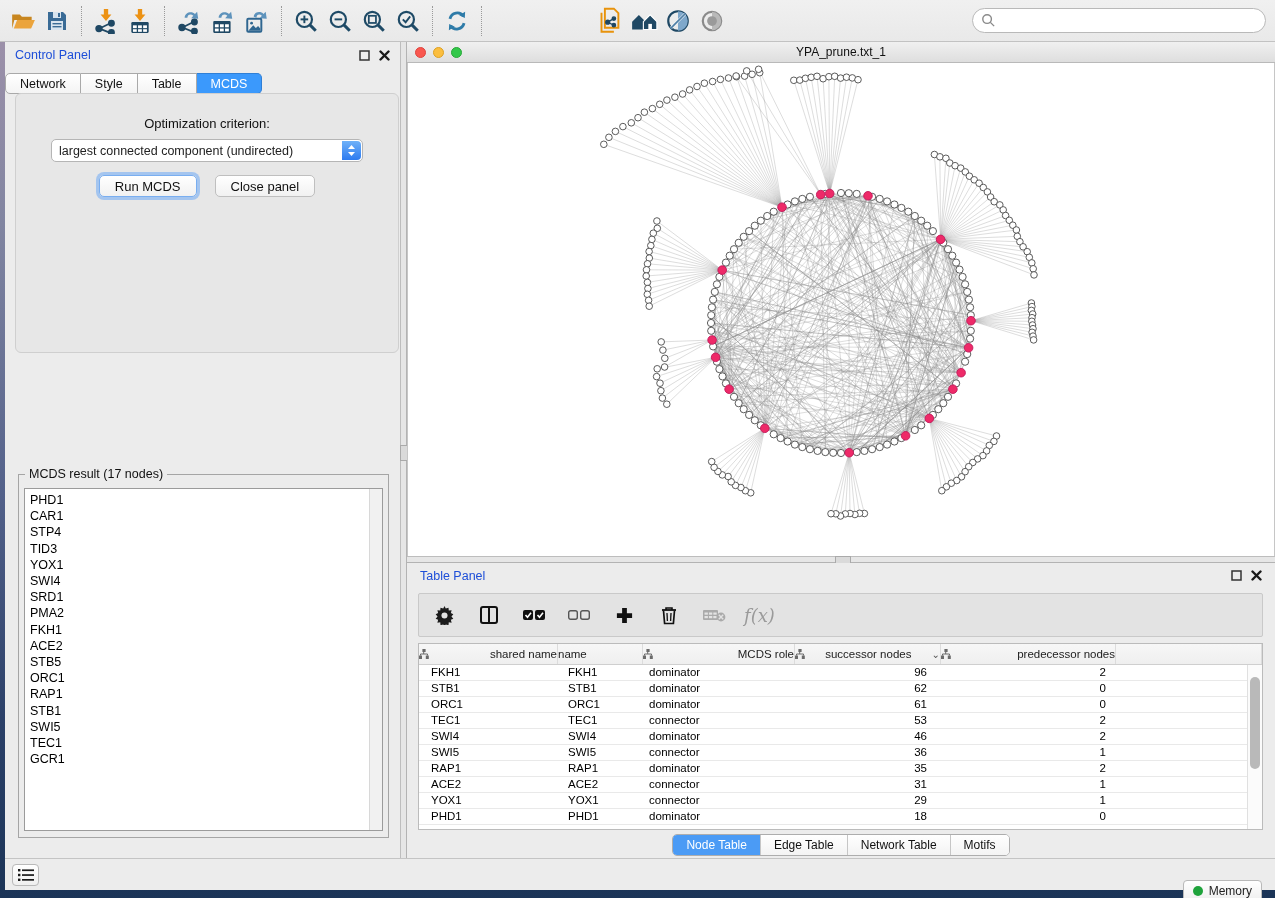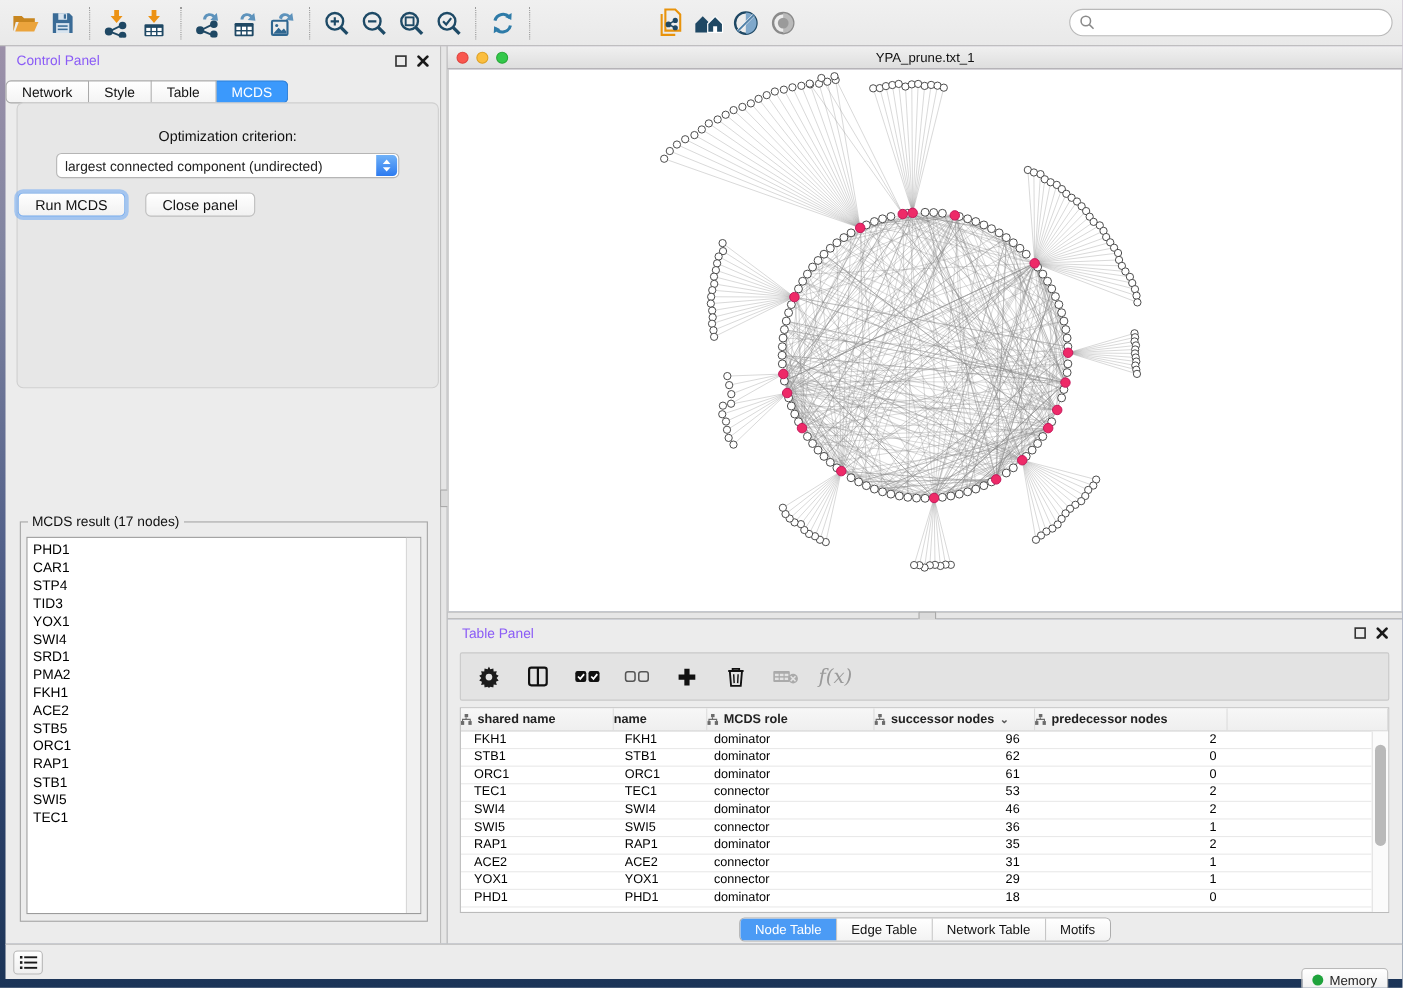--- a/index.html
+++ b/index.html
@@ -14,37 +14,37 @@
     background:linear-gradient(#F0F0F0,#E9E9E9); border-bottom:1px solid #C2C2C2;
     display:flex; align-items:center; padding:2px 6px; }
   .tbtn { width:34px; height:34px; border:none; background:transparent; display:flex; align-items:center; justify-content:center; cursor:pointer; }
   .tsep { width:1px; height:30px; border-left:1px dotted #9a9a9a; margin:0 7px; }
   #toolbar-search { position:absolute; right:9px; top:8px; width:294px; height:25px;
     background:#fff; border:1px solid #b9b9b9; border-radius:13px; display:flex; align-items:center; padding:0 8px; }
   #toolbar-search input { border:none; outline:none; flex:1; font-size:12px; font-family:"Liberation Sans",sans-serif; background:transparent; }
   
   #left-panel { position:absolute; left:5px; top:42px; width:395px; height:816px; background:#ECECEC; }
   .panel-head { height:26px; display:flex; align-items:center; padding:0 10px; }
-  .panel-title { font-size:12.5px; color:#8b5cf6; }
+  .panel-title { font-size:12.5px; color:#1d4ed8; }
   .win-btns { margin-left:auto; display:flex; gap:9px; align-items:center; }
   .win-btns span { display:flex; cursor:pointer; }
   #cp-tabs { display:flex; justify-content:flex-start; margin-top:5px; height:21px; }
   .cp-tab { font-size:12.5px; padding:2px 14px; background:linear-gradient(#fff,#f4f4f4); border:1px solid #a9a9a9; border-left:none;
     color:#111; display:flex; align-items:center; cursor:pointer; }
   .cp-tab:first-child { border-left:1px solid #a9a9a9; border-radius:5px 0 0 5px; }
   .cp-tab:last-child { border-radius:0 5px 5px 0; }
   .cp-tab.active { background:#3B99FC; border-color:#2f7fd6; color:#fff; }
   #cp-content { position:absolute; left:10px; top:51px; width:384px; height:260px;
     background:#E7E7E7; border:1px solid #cfcfcf; border-radius:6px; }
   .opt-label { text-align:center; margin-top:22px; font-size:13px; color:#111; }
   .cp-select { margin:8px auto 0; width:312px; height:23px; background:#fff; border:1px solid #b5b5b5; border-radius:5px;
     display:flex; align-items:center; font-size:12.5px; padding-left:7px; cursor:pointer; position:relative; }
   .cp-select .stepper { position:absolute; right:1px; top:1px; bottom:1px; width:19px; border-radius:0 4px 4px 0;
     background:linear-gradient(#6FB1F8,#2D7BF0); display:flex; align-items:center; justify-content:center; }
-  .btn-row { display:flex; gap:18px; margin-top:13px; }
+  .btn-row { display:flex; justify-content:center; gap:18px; margin-top:13px; }
   .mac-btn { font-family:"Liberation Sans",sans-serif; font-size:13px; color:#111; height:22px; padding:0 15px;
     background:linear-gradient(#ffffff,#f1f1f1); border:1px solid #bfbfbf; border-radius:5px; cursor:pointer; }
   .mac-btn.focused { border-color:#79aef0; box-shadow:0 0 0 3px rgba(110,170,245,.55); }
   #mcds-box { position:absolute; left:13px; top:425px; width:371px; height:371px; border:1px solid #a5a5a5; background:transparent; }
   #mcds-box legend { font-size:12.5px; padding:0 4px; margin-left:6px; color:#111; }
   #mcds-listwrap { position:absolute; left:5px; right:5px; top:7px; bottom:6px; background:#fff; border:1px solid #9b9b9b; display:flex; }
   #mcds-list { flex:1; padding:3px 0 0 5px; }
   .mcds-item { font-size:12.5px; line-height:16.2px; color:#000; }
   #mcds-listwrap .vtrack { width:13px; background:#F1F1F1; border-left:1px solid #d8d8d8; }
   
@@ -67,22 +67,22 @@
   
   #table-panel { position:absolute; left:407px; top:563px; width:868px; height:295px; background:#ECECEC; }
   #tp-head { height:25px; display:flex; align-items:center; padding:0 13px; }
   #tp-toolbar { position:absolute; left:11px; top:30px; width:845px; height:44px; background:#E3E3E3;
     border:1px solid #c9c9c9; border-radius:2px; display:flex; align-items:center; padding:0 10px; gap:15px; }
   .tp-icon { width:30px; height:30px; border:none; background:transparent; display:flex; align-items:center; justify-content:center; cursor:pointer; }
   .fx { font-family:"DejaVu Serif", serif; font-style:italic; font-size:18px; color:#9a9a9a; }
   #tbl { position:absolute; left:11px; top:80px; width:845px; height:187px; background:#fff; border:1px solid #bbb; }
   #tbl-header { display:grid; grid-template-columns:139px 85px 152px 146px 175px 1fr; height:21px;
     background:linear-gradient(#F7F7F7,#EFEFEF); border-bottom:1px solid #cfcfcf; }
-  .th { display:flex; align-items:center; justify-content:flex-start; gap:5px; font-size:11.5px; color:#222;
-    border-right:1px solid #DCDCDC; cursor:pointer; position:relative;font-weight:bold; }
+  .th { display:flex; align-items:center; justify-content:space-between; gap:5px; font-size:11.5px; color:#222;
+    border-right:1px solid #DCDCDC; cursor:pointer; position:relative; }
   .th .sort-arrow { font-size:10px; color:#555; }
   #tbl-rows { position:absolute; left:0; top:21px; right:15px; bottom:0; overflow:hidden; }
   .tr { display:grid; grid-template-columns:139px 85px 152px 146px 175px 1fr; height:16px; border-bottom:1px solid #E9E9E9; cursor:default; }
   .td { font-size:11.5px; color:#000; line-height:15px; white-space:nowrap; }
   .td.c0 { padding-left:12px; } .td.c1 { padding-left:10px; } .td.c2 { padding-left:6px; }
   .td.c3 { text-align:right; padding-right:14px; } .td.c4 { text-align:right; padding-right:10px; }
   #tbl-scroll { position:absolute; right:0; top:21px; bottom:0; width:15px; background:#FBFBFB; border-left:1px solid #e0e0e0; }
   #tbl-scroll .thumb { position:absolute; left:2px; top:12px; width:10px; height:92px; background:#b9b9b9; border-radius:5px; }
   #tbl-tabs { position:absolute; left:0; right:0; top:271px; display:flex; justify-content:center; }
   .tbl-tabgroup { display:inline-flex; border:1px solid #adadad; border-radius:5px; overflow:hidden; background:#fff; height:22px; }
@@ -320,20 +320,21 @@
           <div class="mcds-item">SRD1</div>
           <div class="mcds-item">PMA2</div>
           <div class="mcds-item">FKH1</div>
           <div class="mcds-item">ACE2</div>
           <div class="mcds-item">STB5</div>
           <div class="mcds-item">ORC1</div>
           <div class="mcds-item">RAP1</div>
           <div class="mcds-item">STB1</div>
           <div class="mcds-item">SWI5</div>
           <div class="mcds-item">TEC1</div>
+          <div class="mcds-item">GCR1</div>
         </div>
       <div class="vtrack"></div>
     </div>
   </fieldset>
 </div>
 
 <div id="v-divider">
     <div class="grip"></div>
   </div>
 

